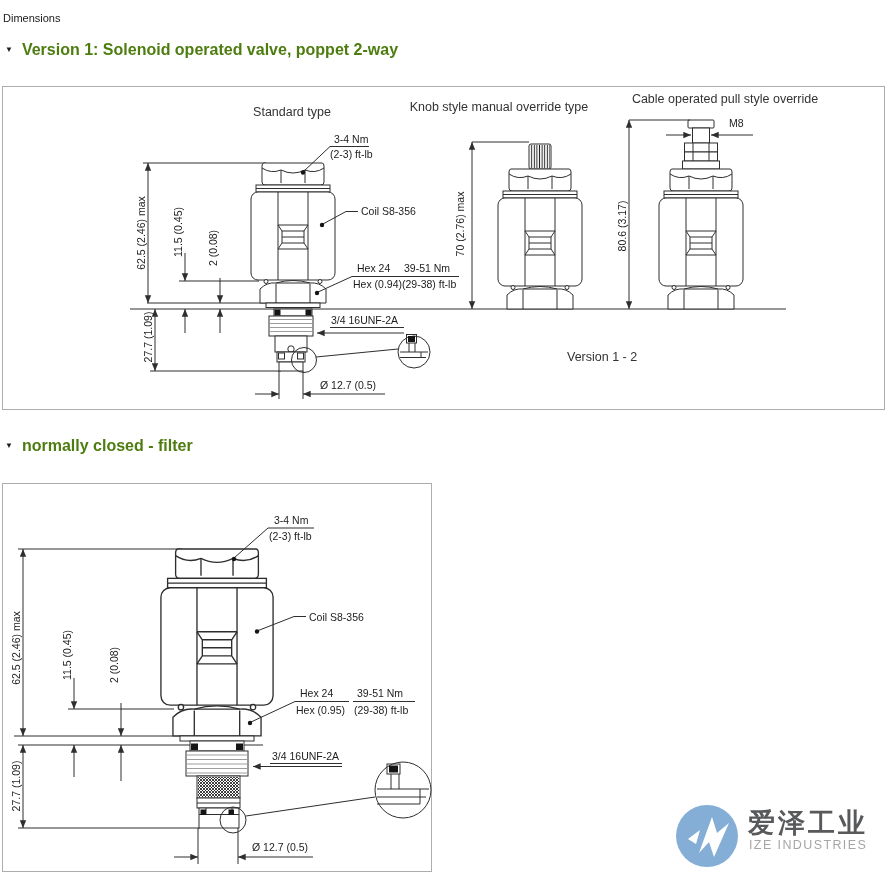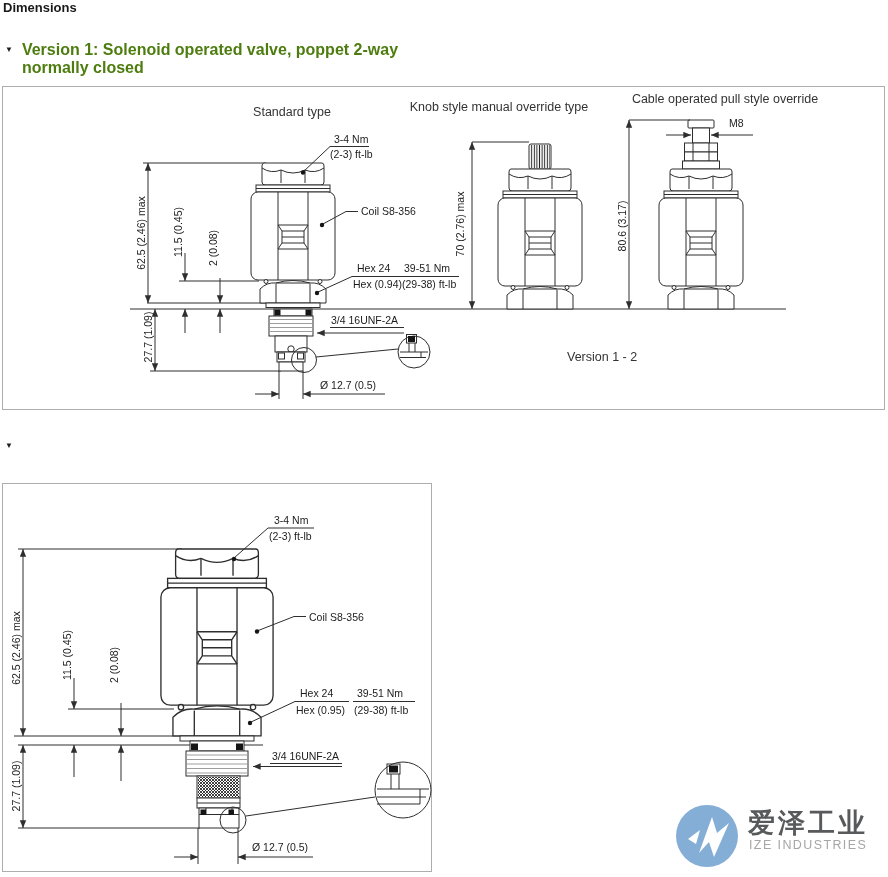--- a/index.html
+++ b/index.html
@@ -1,18 +1,18 @@
 <!DOCTYPE html>
 <html><head>
 <meta charset="utf-8">
 <style>
   html,body{margin:0;padding:0;background:#fff;}
   #page{position:relative;width:888px;height:877px;background:#fff;overflow:hidden;
         font-family:"Liberation Sans",sans-serif;}
-  .page-title{position:absolute;left:3px;top:0px;font-size:13px;font-weight:bold;color:#191919;}
+  .page-title{position:absolute;left:3px;top:12px;font-size:11px;font-weight:normal;color:#191919;}
   .section-hdr{position:absolute;left:5px;display:flex;align-items:flex-start;cursor:pointer;}
   .tri{font-size:8px;color:#1d1d1d;margin-top:4px;margin-right:9px;}
   .hdr-lines{font-size:16px;font-weight:bold;color:#4d7c0f;line-height:18px;}
   svg{position:absolute;}
   .ln{fill:none;stroke:#2e2e2e;stroke-width:1;}
   .fw{fill:#ffffff;stroke:#2e2e2e;stroke-width:1;}
   .blk{fill:#151515;stroke:none;}
   .thin{fill:none;stroke:#5a5a5a;stroke-width:0.6;}
   text{font-family:"Liberation Sans",sans-serif;fill:#1c1c1c;}
   .dim{font-size:10.5px;}
@@ -26,21 +26,20 @@
 <body>
 
 <div id="page">
 
   <div class="page-title">Dimensions</div>
 
   <div class="section-hdr" style="top:41px;">
     <span class="tri">▼</span>
     <div class="hdr-lines">
       <div>Version 1: Solenoid operated valve, poppet 2-way</div>
-      <div>normally closed</div>
     </div>
   </div>
 
   <svg style="left:0;top:86px;" width="885" height="324" viewBox="0 86 885 324">
     <defs>
       <marker id="arw" markerWidth="9" markerHeight="8" refX="8.2" refY="3.5" orient="auto-start-reverse">
         <path d="M0.5,0.3 L8.2,3.5 L0.5,6.7 Z" fill="#2e2e2e"></path>
       </marker>
       <pattern id="stripes" width="2.6" height="4" patternUnits="userSpaceOnUse">
         <path d="M1.3,0 V4" stroke="#222" stroke-width="1"></path>
@@ -197,20 +196,21 @@
       <rect class="blk" x="408" y="336" width="7" height="6"></rect>
       <path class="ln" d="M409,343 V352 M415,343 V352 M400,352 H428 M400,357.5 H426 M421,352 V357.5"></path>
     </g>
 
     <text class="capt" x="567" y="361">Version 1 - 2</text>
   </svg>
 
   <div class="section-hdr" style="top:437px;">
     <span class="tri">▼</span>
     <div class="hdr-lines">
+      <div>normally closed - filter</div>
     </div>
   </div>
 
   <svg style="left:0;top:483px;" width="433" height="389" viewBox="0 483 433 389">
     <rect x="2.5" y="483.5" width="429" height="388" fill="#ffffff" stroke="#adadad" stroke-width="1"></rect>
 
     <line class="ln" x1="18" y1="745" x2="263" y2="745"></line>
 
     <g>
       <line class="ln" x1="18" y1="549" x2="182" y2="549"></line>

